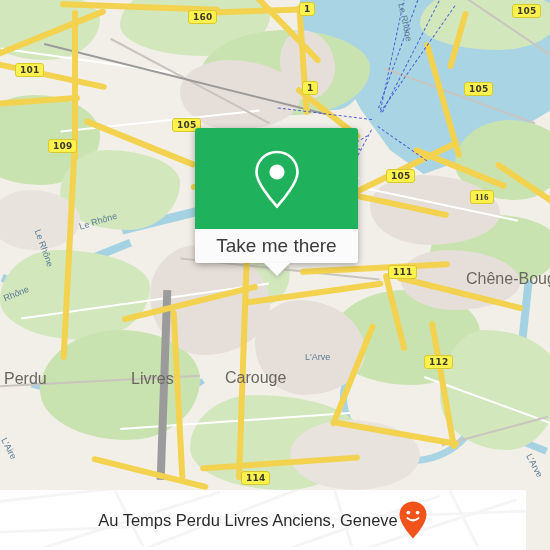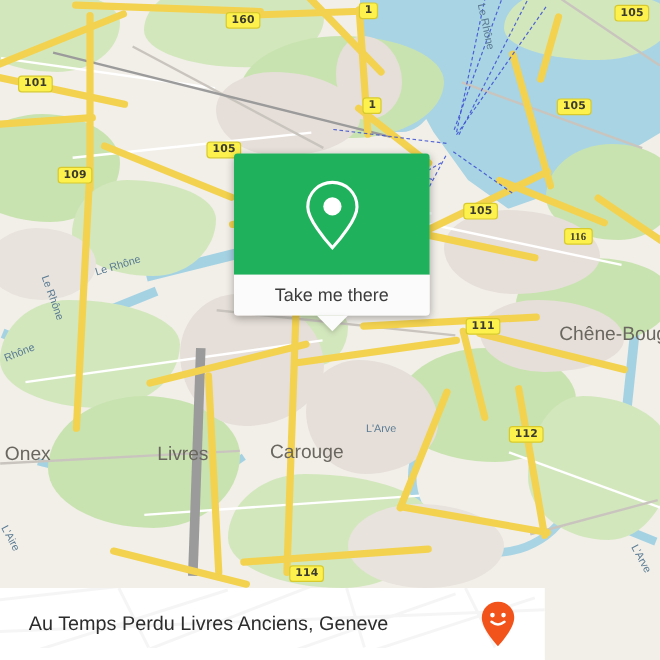--- a/index.html
+++ b/index.html
@@ -51,42 +51,42 @@
     border-radius:3px;box-shadow:0 2px 7px rgba(0,0,0,.32);
     overflow:visible;
   }
   .card-top{
     background:#20b15c;height:101px;border-radius:3px 3px 0 0;
     display:flex;align-items:center;justify-content:center;
   }
   .card-bottom{
     background:#fbfbfb;height:34px;border-radius:0 0 3px 3px;
     display:flex;align-items:center;justify-content:center;
-    color:#3c3c3c;font-size:15px;
+    color:#3c3c3c;font-size:19px;
   }
   .card-tail{
     position:absolute;left:50%;bottom:-13px;margin-left:-13px;
     width:0;height:0;border-left:13px solid transparent;
     border-right:13px solid transparent;border-top:13px solid #fbfbfb;
     filter:drop-shadow(0 2px 2px rgba(0,0,0,.18));
   }
 
   
   .attrib{
     position:absolute;left:0;top:466px;width:550px;height:24px;
     background:rgba(255,255,255,.78);
     display:flex;align-items:center;
   }
   .attrib span{color:#4a4a4a;font-size:13px;padding-left:14px;}
 
   
   .footer{
-    position:absolute;left:0;top:490px;width:454px;height:60px;
+    position:absolute;left:0;top:490px;width:526px;height:60px;
     background:#ffffff;display:flex;align-items:center;
-    justify-content:space-between;padding:0 24px;box-sizing:border-box;
+    justify-content:center;padding:0 24px;box-sizing:border-box;
     overflow:hidden;
   }
   .footer-wm{position:absolute;inset:0;opacity:.055;pointer-events:none;}
   .footer-title{
     position:relative;color:#2c2c2c;font-size:16.5px;white-space:nowrap;
   }
   .logo{position:relative;display:flex;align-items:center;gap:3px;}
   .logo-word{
     color:#2b2b2b;font-size:33px;font-weight:bold;letter-spacing:-1.4px;
     line-height:33px;font-family:"DejaVu Sans", sans-serif;
@@ -205,21 +205,21 @@
         <div class="water-label" style="left: 406px; top: 2px; transform: rotate(78deg); transform-origin: 0px 0px;">Le Rhône</div>
         <div class="water-label" style="left: 78px; top: 222px; transform: rotate(-17deg); transform-origin: 0px 0px;">Le Rhône</div>
         <div class="water-label" style="left: 42px; top: 228px; transform: rotate(70deg); transform-origin: 0px 0px;">Le Rhône</div>
         <div class="water-label" style="left: 2px; top: 294px; transform: rotate(-22deg); transform-origin: 0px 0px;">Rhône</div>
         <div class="water-label" style="left: 8px; top: 436px; transform: rotate(62deg); transform-origin: 0px 0px;">L'Aire</div>
         <div class="water-label" style="left: 305px; top: 352px; transform: rotate(0deg); transform-origin: 0px 0px;">L'Arve</div>
         <div class="water-label" style="left: 533px; top: 452px; transform: rotate(62deg); transform-origin: 0px 0px;">L'Arve</div>
       </div>
 
     <div id="place-labels">
-        <div class="place big" style="left: 4px; top: 370px;">Onex</div>
+        <div class="place big" style="left: 4px; top: 370px;">Perdu</div>
         <div class="place big" style="left: 131px; top: 370px;">Livres</div>
         <div class="place big" style="left: 225px; top: 369px;">Carouge</div>
         <div class="place big" style="left: 466px; top: 270px;">Chêne-Bouge</div>
       </div>
 
     <div id="shield-layer">
         <div class="shield" style="left: 188px; top: 10px;">160</div>
         <div class="shield" style="left: 299px; top: 2px;">1</div>
         <div class="shield" style="left: 512px; top: 4px;">105</div>
         <div class="shield" style="left: 15px; top: 63px;">101</div>

